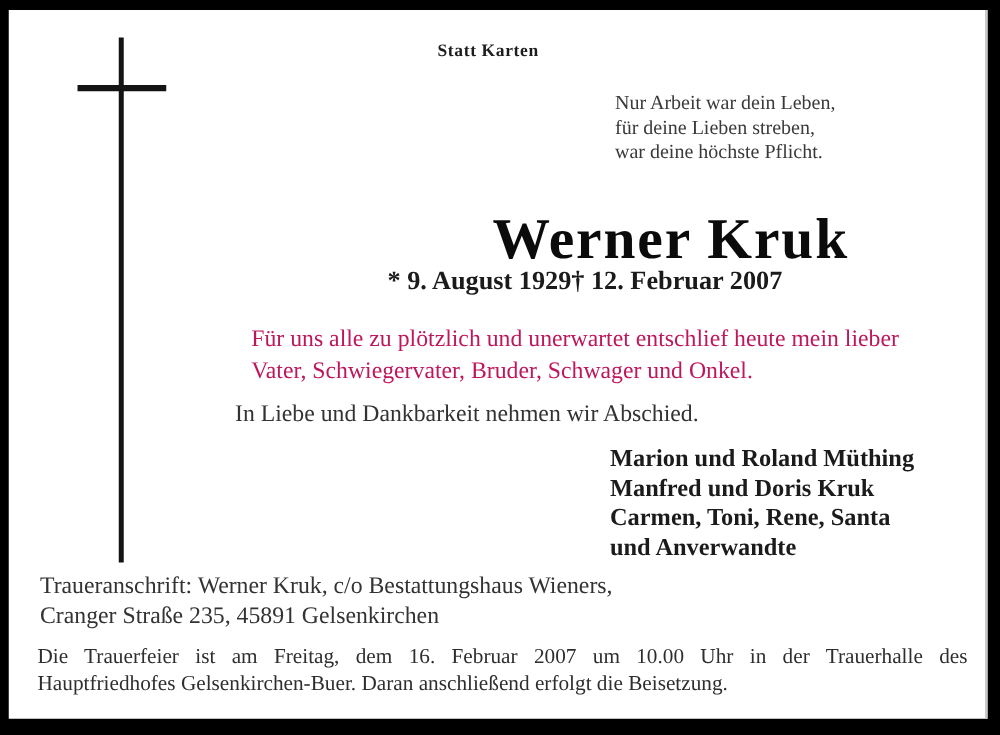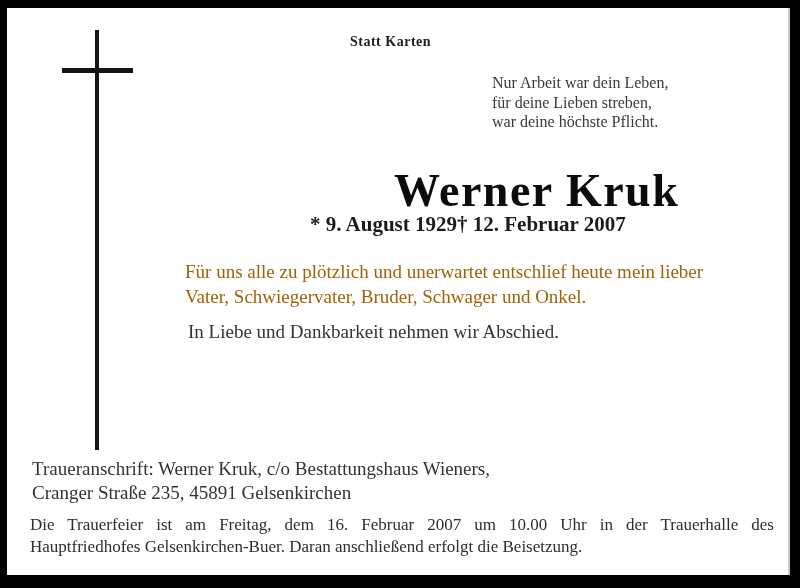--- a/index.html
+++ b/index.html
@@ -56,24 +56,24 @@
   .dates {
     position: absolute;
     left: 303px; top: 204px;
     font-size: 21px; font-weight: bold;
     color: #1b1b1b;
     white-space: nowrap;
   }
   .dates .death { }
   .para1 {
     position: absolute;
-    left: 178px; top: 252px;
+    left: 194px; top: 252px;
     width: 600px;
     font-size: 19px; line-height: 24.5px;
-    color: #a16207;
+    color: #be185d;
   }
   .para2 {
     position: absolute;
     left: 181px; top: 313px;
     font-size: 19px;
     color: #333333;
     white-space: nowrap;
   }
   .mourners {
     position: absolute;
@@ -127,20 +127,26 @@
     <span class="birth">* 9. August 1929</span><span class="death">† 12. Februar 2007</span>
   </div>
 
   <div class="para1">
     <div>Für uns alle zu plötzlich und unerwartet entschlief heute mein lieber</div>
     <div>Vater, Schwiegervater, Bruder, Schwager und Onkel.</div>
   </div>
 
   <div class="para2">In Liebe und Dankbarkeit nehmen wir Abschied.</div>
 
+  <div class="mourners">
+    <div>Marion und Roland Müthing</div>
+    <div>Manfred und Doris Kruk</div>
+    <div>Carmen, Toni, Rene, Santa</div>
+    <div>und Anverwandte</div>
+  </div>
 
   <div class="address">
     <div>Traueranschrift: Werner Kruk, c/o Bestattungshaus Wieners,</div>
     <div>Cranger Straße 235, 45891 Gelsenkirchen</div>
   </div>
 
   <div class="funeral">
     <div class="line-justify">Die Trauerfeier ist am Freitag, dem 16. Februar 2007 um 10.00 Uhr in der Trauerhalle des</div>
     <div>Hauptfriedhofes Gelsenkirchen-Buer. Daran anschließend erfolgt die Beisetzung.</div>
   </div>

